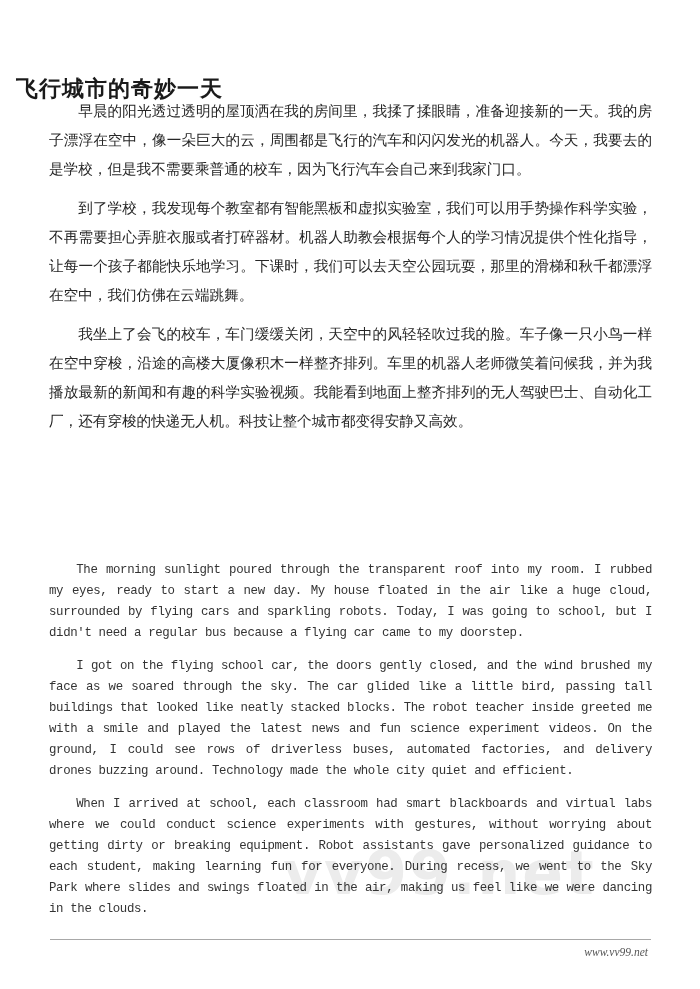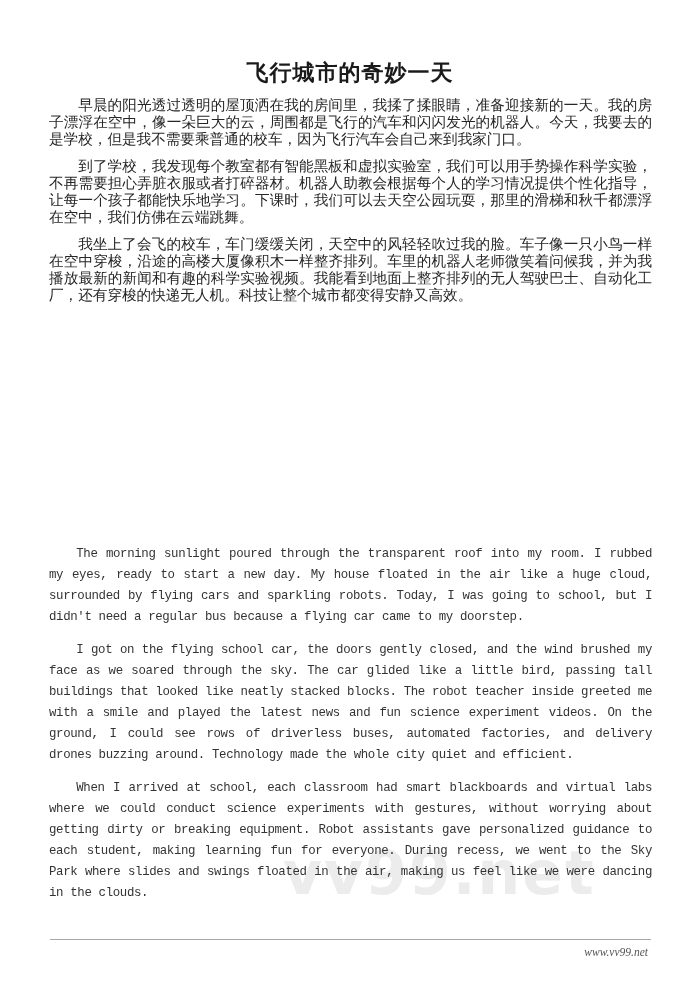--- a/index.html
+++ b/index.html
@@ -17,36 +17,35 @@
     .page {
       position: absolute;
       left: 0; top: 0;
       width: 700px;
       height: 989px;
     }
     .cn-title {
       position: absolute;
       left: 0; right: 0;
       top: 58px;
-      text-align: center;
       font-family: "DejaVu Sans", sans-serif;
       font-size: 22px;
       font-weight: bold;
       color: #1a1a1a;
       letter-spacing: 1px;
-      margin: 0;
+      margin: 16px;
     }
     .cn-body {
       position: absolute;
       left: 49px;
       width: 603px;
       top: 96px;
       font-family: "DejaVu Serif", serif;
       font-size: 14.6px;
-      line-height: 17px;
+      line-height: 29px;
       color: #262626;
       text-align: justify;
     }
     .cn-body p {
       margin: 0 0 10px 0;
       text-indent: 2em;
     }
     .en-title {
       position: absolute;
       left: 0; right: 0;
@@ -56,21 +55,21 @@
       font-size: 19px;
       font-weight: bold;
       color: #111111;
       margin: 0;
       letter-spacing: -0.2px;
     }
     .en-body {
       position: absolute;
       left: 49px;
       width: 603px;
-      top: 544px;
+      top: 560px;
       font-family: "Liberation Mono", monospace;
       font-size: 12.4px;
       line-height: 21px;
       color: #333333;
       text-align: justify;
       letter-spacing: -0.35px;
     }
     .en-body p {
       margin: 0 0 12px 0;
       text-indent: 2.2em;

